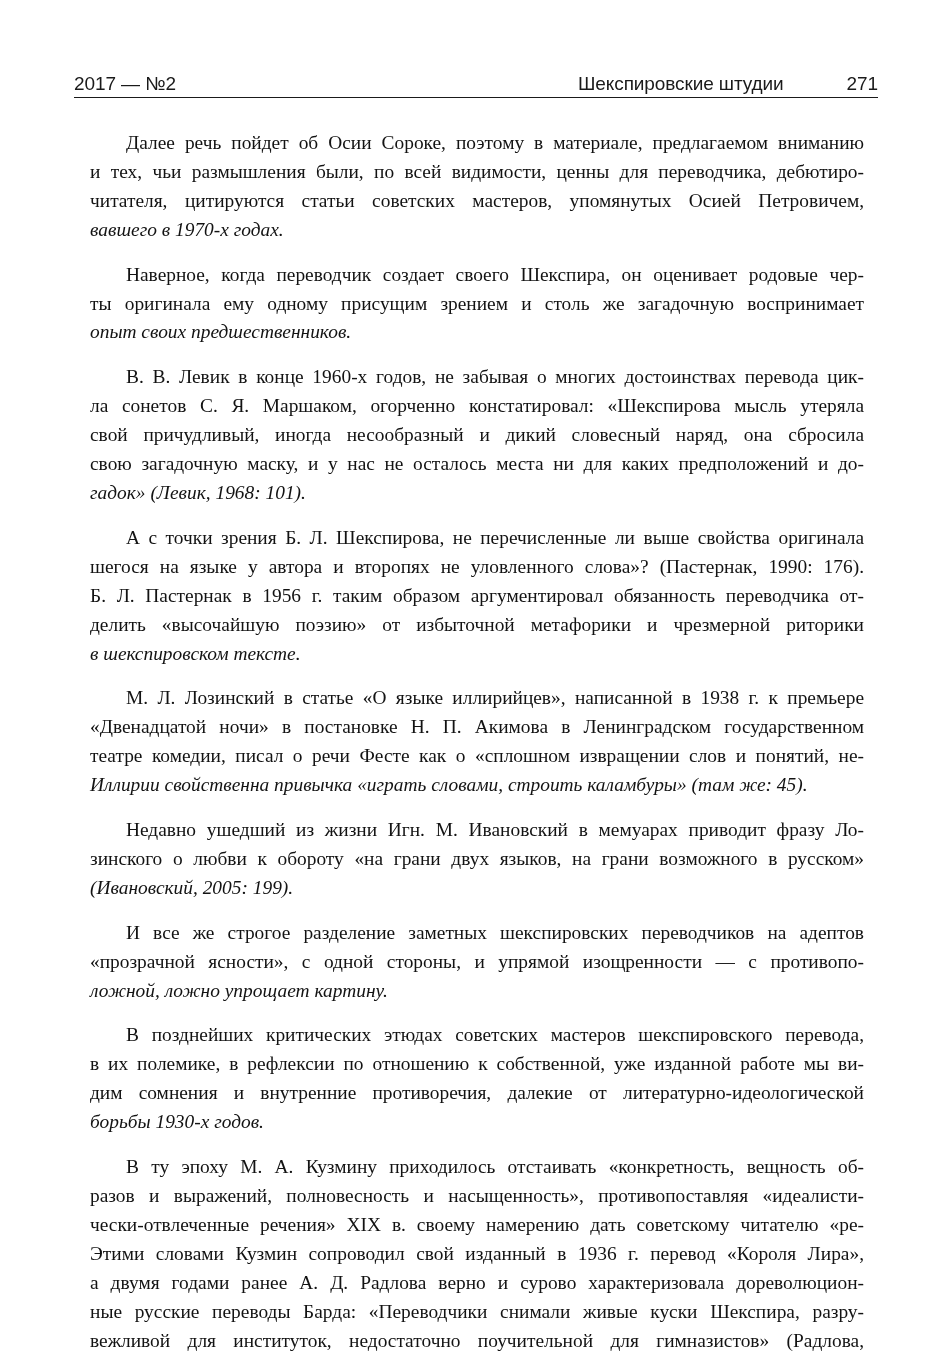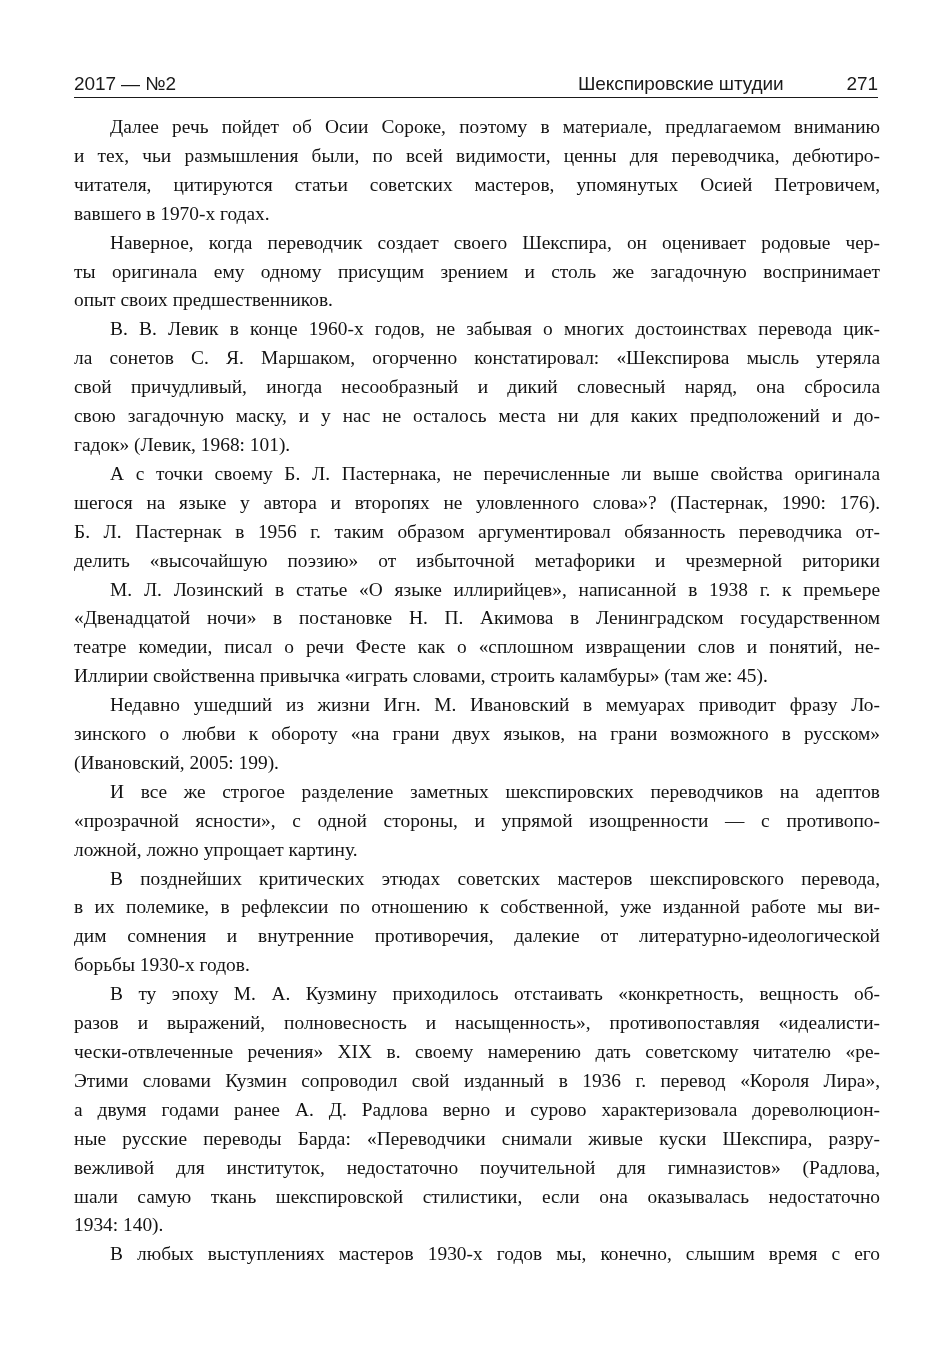--- a/index.html
+++ b/index.html
@@ -64,33 +64,34 @@
     top: 113px;
     width: 806px;
     font-size: 19.4px;
     line-height: 28.9px;
     text-align: justify;
     text-justify: inter-word;
     color: #131313;
   }
 
   .para {
-    margin: 0;
+    margin: 16px;
     text-align: justify;
   }
 
   
   .ln {
     display: block;
     text-align: justify;
     text-align-last: justify;
     white-space: pre-wrap;
   }
   .ln.last {
     text-align-last: left;
+    font-style: italic;
   }
   .ln.indent {
     text-indent: 36px;
   }
 </style>
 </head>
 <body>
 
 <div class="page">
 
@@ -115,24 +116,25 @@
         <span class="ln last">опыт своих предшественников.</span>
       </p>
       <p class="para" id="p3">
         <span class="ln indent">В. В. Левик в конце 1960-х годов, не забывая о многих достоинствах перевода цик-</span>
         <span class="ln">ла сонетов С. Я. Маршаком, огорченно констатировал: «Шекспирова мысль утеряла</span>
         <span class="ln">свой причудливый, иногда несообразный и дикий словесный наряд, она сбросила</span>
         <span class="ln">свою загадочную маску, и у нас не осталось места ни для каких предположений и до-</span>
         <span class="ln last">гадок» (Левик, 1968: 101).</span>
       </p>
       <p class="para" id="p4">
-        <span class="ln indent">А с точки своему Б. Л. Пастернака, не перечисленные ли выше свойства оригинала</span>
+        <span class="ln indent">А с точки зрения Б. Л. Шекспирова, не перечисленные ли выше свойства оригинала</span>
         <span class="ln">шегося на языке у автора и второпях не уловленного слова»? (Пастернак, 1990: 176).</span>
         <span class="ln">Б. Л. Пастернак в 1956 г. таким образом аргументировал обязанность переводчика от-</span>
         <span class="ln">делить «высочайшую поэзию» от избыточной метафорики и чрезмерной риторики</span>
+        <span class="ln last">в шекспировском тексте.</span>
       </p>
       <p class="para" id="p5">
         <span class="ln indent">М. Л. Лозинский в статье «О языке иллирийцев», написанной в 1938 г. к премьере</span>
         <span class="ln">«Двенадцатой ночи» в постановке Н. П. Акимова в Ленинградском государственном</span>
         <span class="ln">театре комедии, писал о речи Фесте как о «сплошном извращении слов и понятий, не-</span>
         <span class="ln last">Иллирии свойственна привычка «играть словами, строить каламбуры» (там же: 45).</span>
       </p>
       <p class="para" id="p6">
         <span class="ln indent">Недавно ушедший из жизни Игн. М. Ивановский в мемуарах приводит фразу Ло-</span>
         <span class="ln">зинского о любви к обороту «на грани двух языков, на грани возможного в русском»</span>

